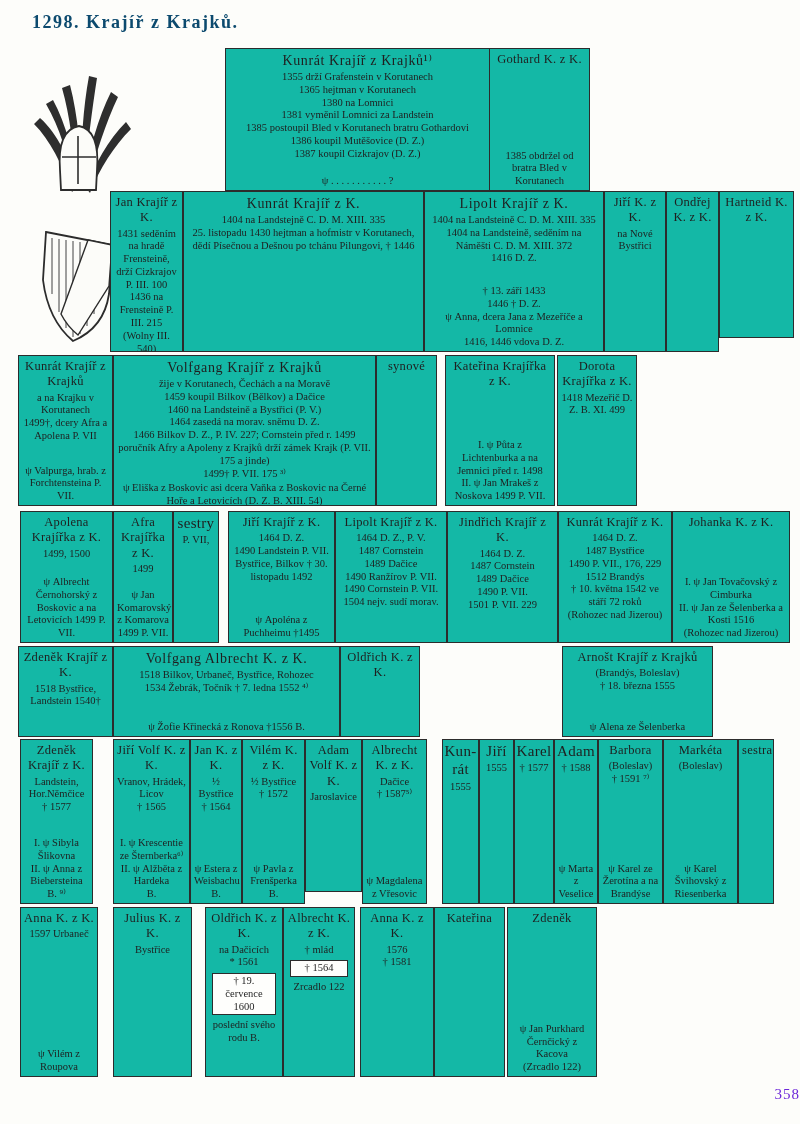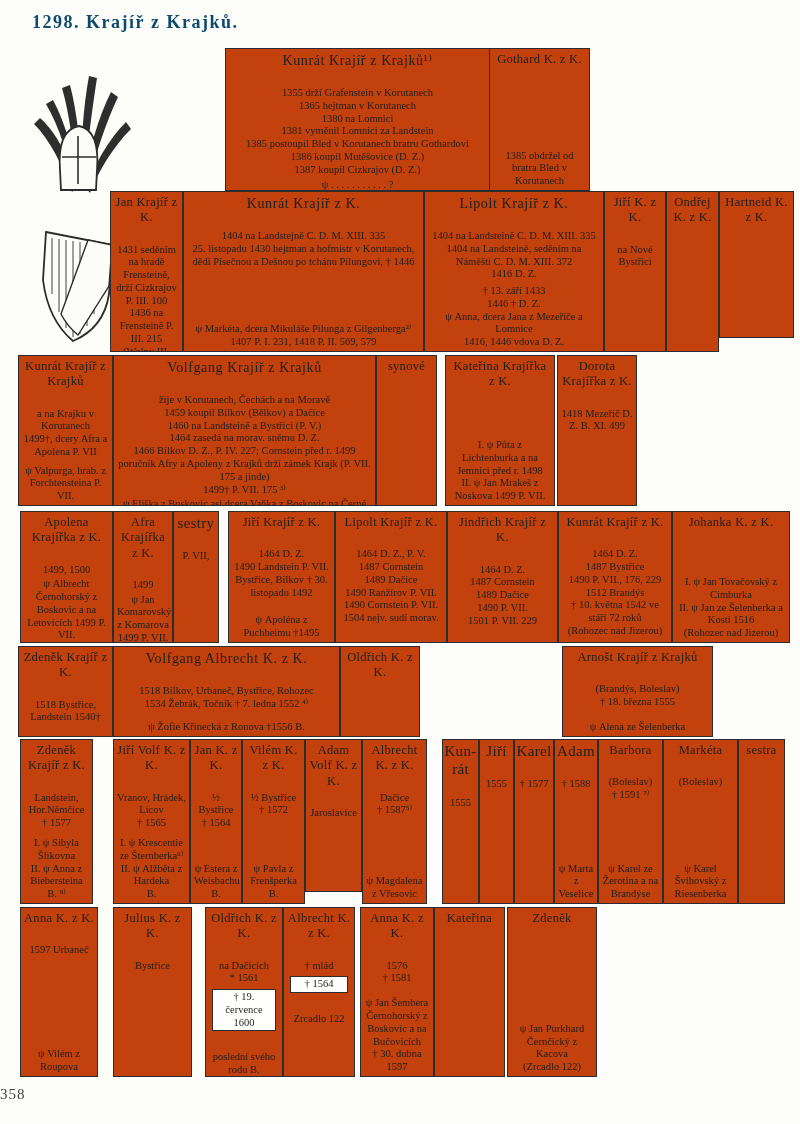--- a/index.html
+++ b/index.html
@@ -8,37 +8,37 @@
     position:relative; width:800px; height:1124px; margin:0 auto;
     background:#fdfdfa; color:#222;
     font-family:"Liberation Serif","DejaVu Serif",serif;
     overflow:hidden;
   }
   .heading {
     position:absolute; left:24px; top:12px;
     font-size:18px; font-weight:bold; letter-spacing:1.5px; color:#0c4a6e;margin-left:8px;
   }
   .pagenum {
-    position:absolute; left:0; right:0; top:1086px; text-align:left;
-    font-size:15px; letter-spacing:1px; color:#404040;
+    position:absolute; left:0; right:0; top:1086px; text-align:right;
+    font-size:15px; letter-spacing:1px; color:#6d28d9;
   }
   .arms { position:absolute; left:16px; top:44px; width:122px; height:310px; }
   .box {
     position:absolute; box-sizing:border-box;
-    border:1.4px solid #2c2c2c; background:#c2410c;
+    border:1.4px solid #2c2c2c; background:#14b8a6;
     display:flex; flex-direction:column; align-items:stretch;
     text-align:center; padding:3px 3px 2px;
     font-size:10.5px; line-height:1.22; color:#1f1f1f;
     overflow:hidden;
   }
   .t { font-size:12.5px; letter-spacing:.3px; white-space:pre-line; }
   .big .t { font-size:14px; letter-spacing:.6px; }
   .xs { padding:2px 1px; }
   .xs .t { font-size:15px; }
-  .b { margin-top:18px; white-space:pre-line; }
+  .b { margin-top:2px; white-space:pre-line; }
   .f { margin-top:auto; padding-top:2px; white-space:pre-line; }
   .innerbox {
     border:1.5px solid #2c2c2c; margin:4px auto 2px; padding:1px 2px;
     white-space:pre-line; width:92%; box-sizing:border-box; background:#fefefc;
   }
 </style>
 </head>
 <body>
 
 <div class="page">
@@ -90,22 +90,20 @@
   <div class="box" style="left:110px;top:191px;width:73px;height:161px">
     <div class="t">Jan Krajíř z K.</div>
     <div class="b">1431 seděním na hradě Frensteině, drží Cizkrajov P. III. 100
 1436 na Frensteině P. III. 215 (Wolny III. 540)
 1444 Zrcadlo 122 (na Frauensteině?)</div>
   </div>
   <div class="box big" style="left:183px;top:191px;width:241px;height:161px">
     <div class="t">Kunrát Krajíř z K.</div>
     <div class="b">1404 na Landstejně C. D. M. XIII. 335
 25. listopadu 1430 hejtman a hofmistr v Korutanech, dědí Písečnou a Dešnou po tchánu Pilungovi, † 1446</div>
-    <div class="f">ψ Markéta, dcera Mikuláše Pilunga z Gilgenberga²⁾
-1407 P. I. 231, 1418 P. II. 569, 579</div>
   </div>
   <div class="box big" style="left:424px;top:191px;width:180px;height:161px">
     <div class="t">Lipolt Krajíř z K.</div>
     <div class="b">1404 na Landsteině C. D. M. XIII. 335
 1404 na Landsteině, seděním na Náměšti C. D. M. XIII. 372
 1416 D. Z.</div>
     <div class="f">† 13. září 1433
 1446 † D. Z.
 ψ Anna, dcera Jana z Mezeříče a Lomnice
 1416, 1446 vdova D. Z.</div>
@@ -284,21 +282,21 @@
     <div class="t">Barbora</div>
     <div class="b">(Boleslav)
 † 1591 ⁷⁾</div>
     <div class="f">ψ Karel ze Žerotína a na Brandýse</div>
   </div>
   <div class="box" style="left:663px;top:739px;width:75px;height:165px">
     <div class="t">Markéta</div>
     <div class="b">(Boleslav)</div>
     <div class="f">ψ Karel Švihovský z Riesenberka</div>
   </div>
-  <div class="box" style="left:738px;top:739px;width:47px;height:165px">
+  <div class="box" style="left:738px;top:739px;width:36px;height:165px">
     <div class="t">sestra</div>
   </div>
 
   <div class="box" style="left:20px;top:907px;width:78px;height:170px">
     <div class="t">Anna K. z K.</div>
     <div class="b">1597 Urbaneč</div>
     <div class="f">ψ Vilém z Roupova</div>
   </div>
   <div class="box" style="left:113px;top:907px;width:79px;height:170px">
     <div class="t">Julius K. z K.</div>
@@ -314,22 +312,20 @@
   <div class="box" style="left:283px;top:907px;width:72px;height:170px">
     <div class="t">Albrecht K. z K.</div>
     <div class="b">† mlád</div>
     <div class="innerbox">† 1564</div>
     <div class="b">Zrcadlo 122</div>
   </div>
   <div class="box" style="left:360px;top:907px;width:74px;height:170px">
     <div class="t">Anna K. z K.</div>
     <div class="b">1576
 † 1581</div>
-    <div class="f">ψ Jan Šembera Černohorský z Boskovic a na Bučovicích
-† 30. dubna 1597</div>
   </div>
   <div class="box" style="left:434px;top:907px;width:71px;height:170px">
     <div class="t">Kateřina</div>
   </div>
   <div class="box" style="left:507px;top:907px;width:90px;height:170px">
     <div class="t">Zdeněk</div>
     <div class="f">ψ Jan Purkhard Černčický z Kacova
 (Zrcadlo 122)</div>
   </div>
 

